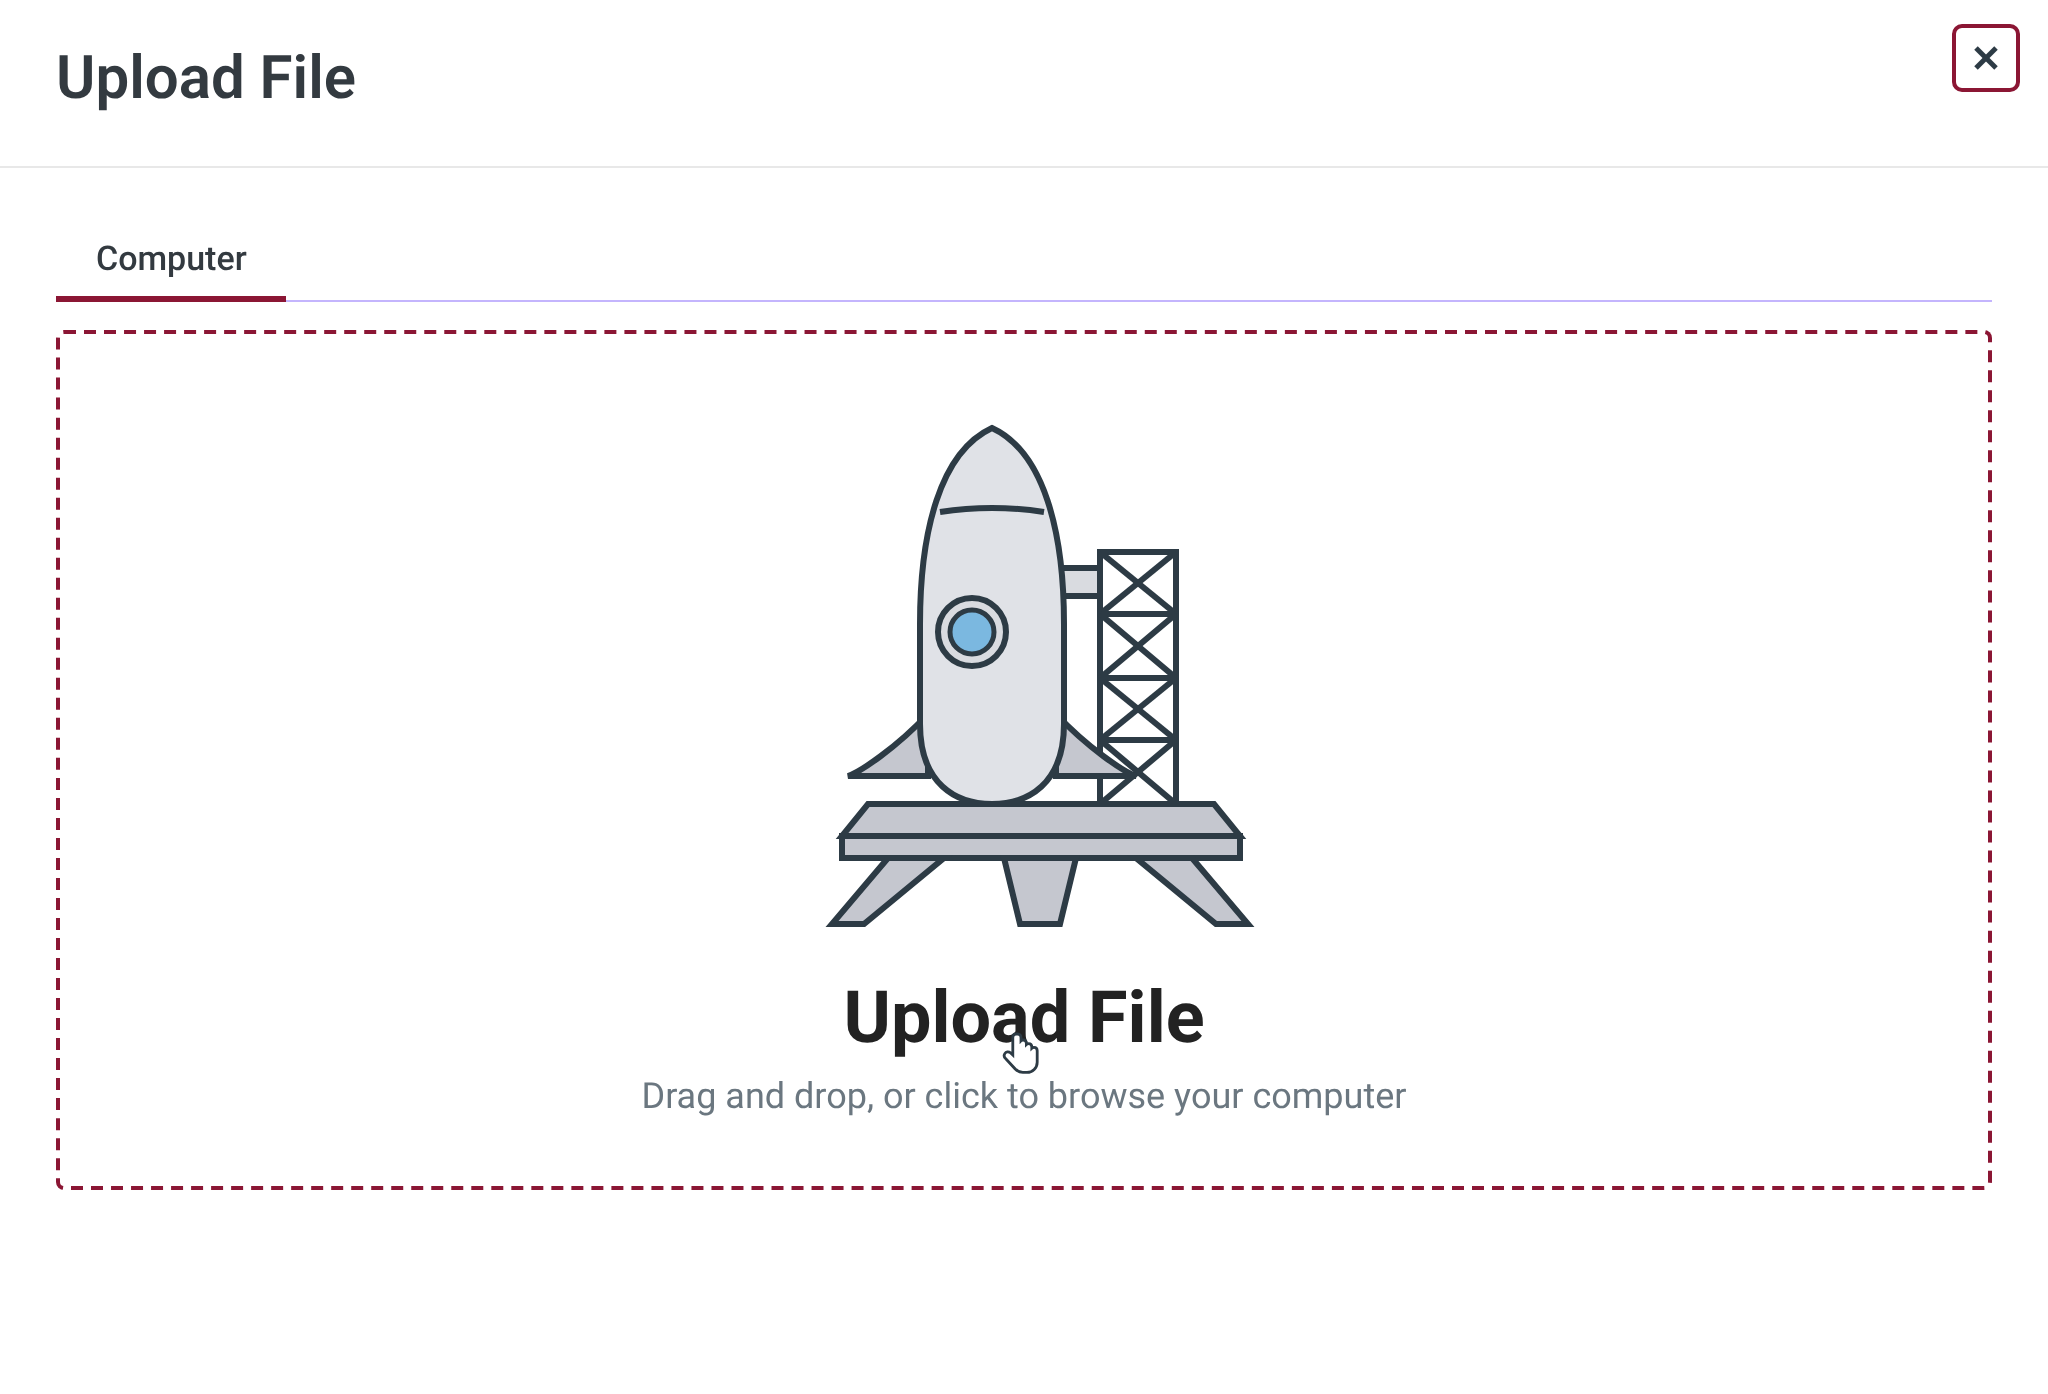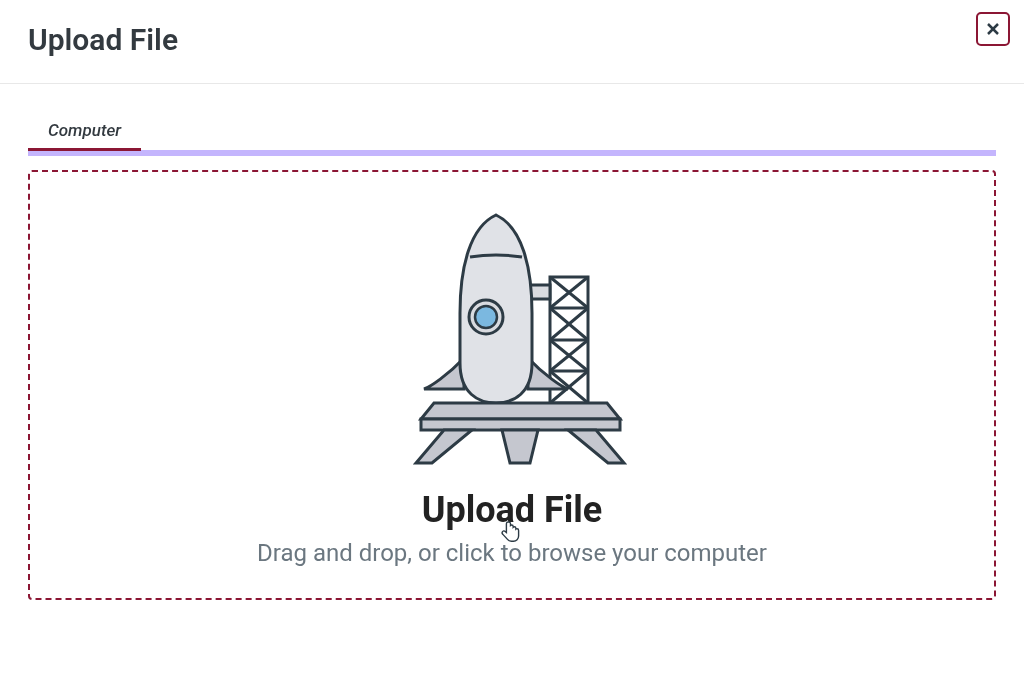--- a/index.html
+++ b/index.html
@@ -43,22 +43,21 @@
     .divider {
       border: none;
       border-top: 1px solid #e8e8e8;
       margin: 0;
     }
     .content {
       padding: 24px 28px 0 28px;
     }
     .tabs {
       display: flex;
-      border-bottom: 6px solid #c4b5fd;
-      font-style: italic;
+      border-bottom: 1px solid #c4b5fd;
     }
     .tab {
       padding: 12px 20px 10px 20px;
       font-size: 17px;
       color: #333a40;
       cursor: pointer;
       position: relative;
       font-weight: 500;
     }
     .tab.active::after {
@@ -87,21 +86,21 @@
       height: 270px;
       margin-bottom: 16px;
     }
     .dz-title {
       font-size: 36px;
       font-weight: 700;
       color: #222;
       margin-bottom: 8px;
     }
     .dz-sub {
-      font-size: 24px;
+      font-size: 18px;
       color: #6b7780;
     }
     .cursor-pointer {
       position: absolute;
       left: calc(50% - 12px);
       top: 348px;
       pointer-events: none;
     }
   </style>
 </head>

